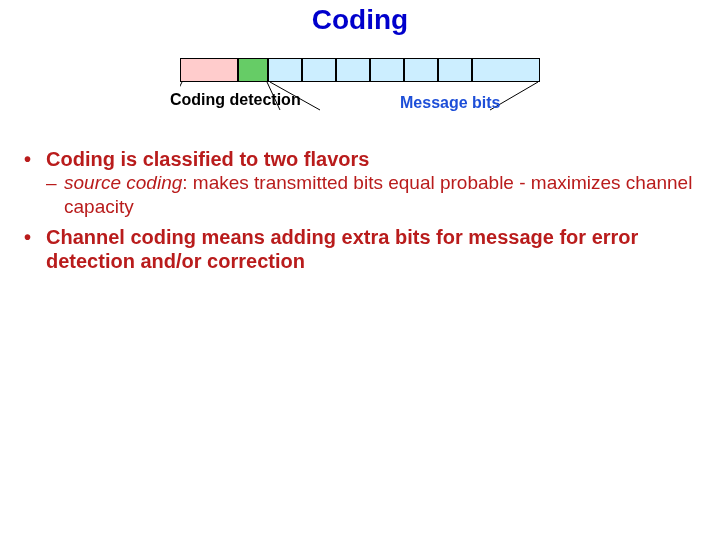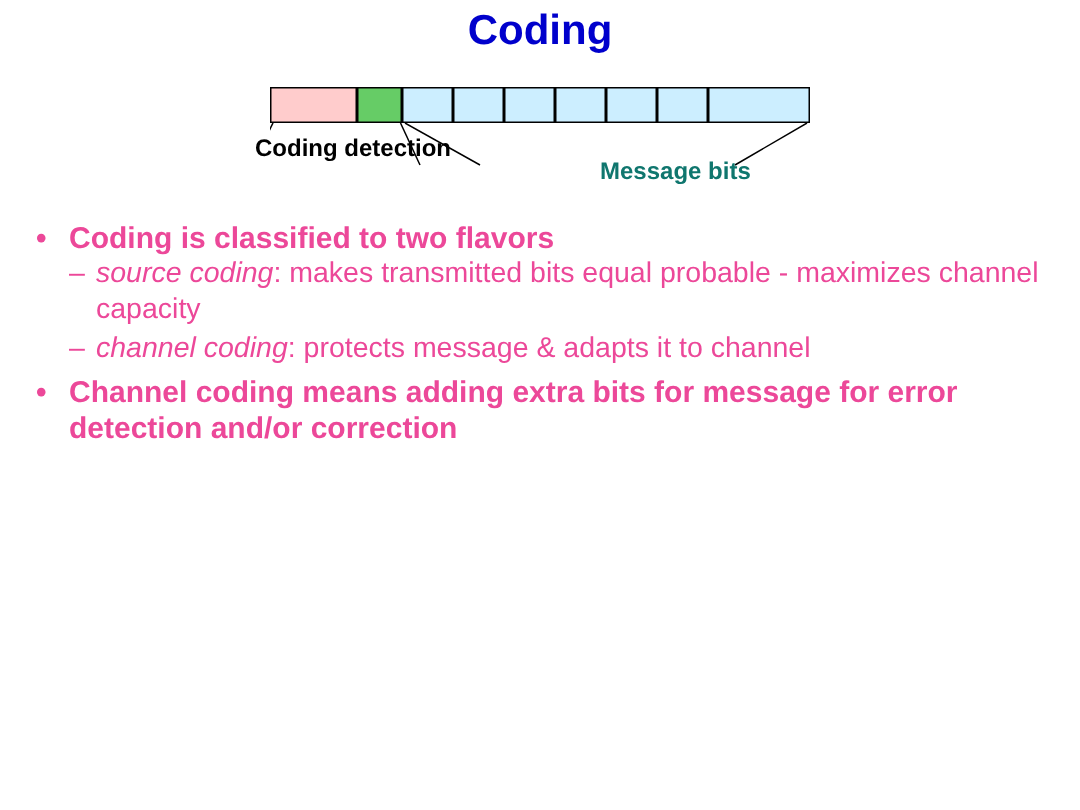--- a/index.html
+++ b/index.html
@@ -66,30 +66,30 @@
     top: 0;
     width: 180px;
     font-size: 16px;
     font-weight: bold;
     color: #000;
     line-height: 1.2;
   }
   .label-right {
     position: absolute;
     left: 280px;
-    top: 16px;
+    top: 4px;
     width: 160px;
     font-size: 16px;
     font-weight: bold;
-    color: #0f766e;
+    color: #1d4ed8;
   }
   .content {
     padding: 14px 24px 0 24px;
     font-size: 20px;
-    color: #ec4899;
+    color: #b91c1c;
   }
   .content ul {
     list-style: none;
     margin: 0;
     padding: 0;
   }
   .content > ul > li {
     margin-bottom: 6px;
     padding-left: 22px;
     position: relative;
@@ -193,23 +193,20 @@
   </div>
 
   <div class="content">
     <ul>
       <li>
         <span>Coding is classified to two flavors</span>
         <ul class="sublist">
           <li>
             <span class="italic">source coding</span><span>: makes transmitted bits equal probable - maximizes channel capacity</span>
           </li>
-          <li>
-            <span class="italic">channel coding</span><span>: protects message &amp; adapts it to channel</span>
-          </li>
         </ul>
       </li>
       <li class="line2">
         <span>Channel coding means adding extra bits for message for error detection and/or correction</span>
       </li>
     </ul>
   </div>
 
 
 </div>

